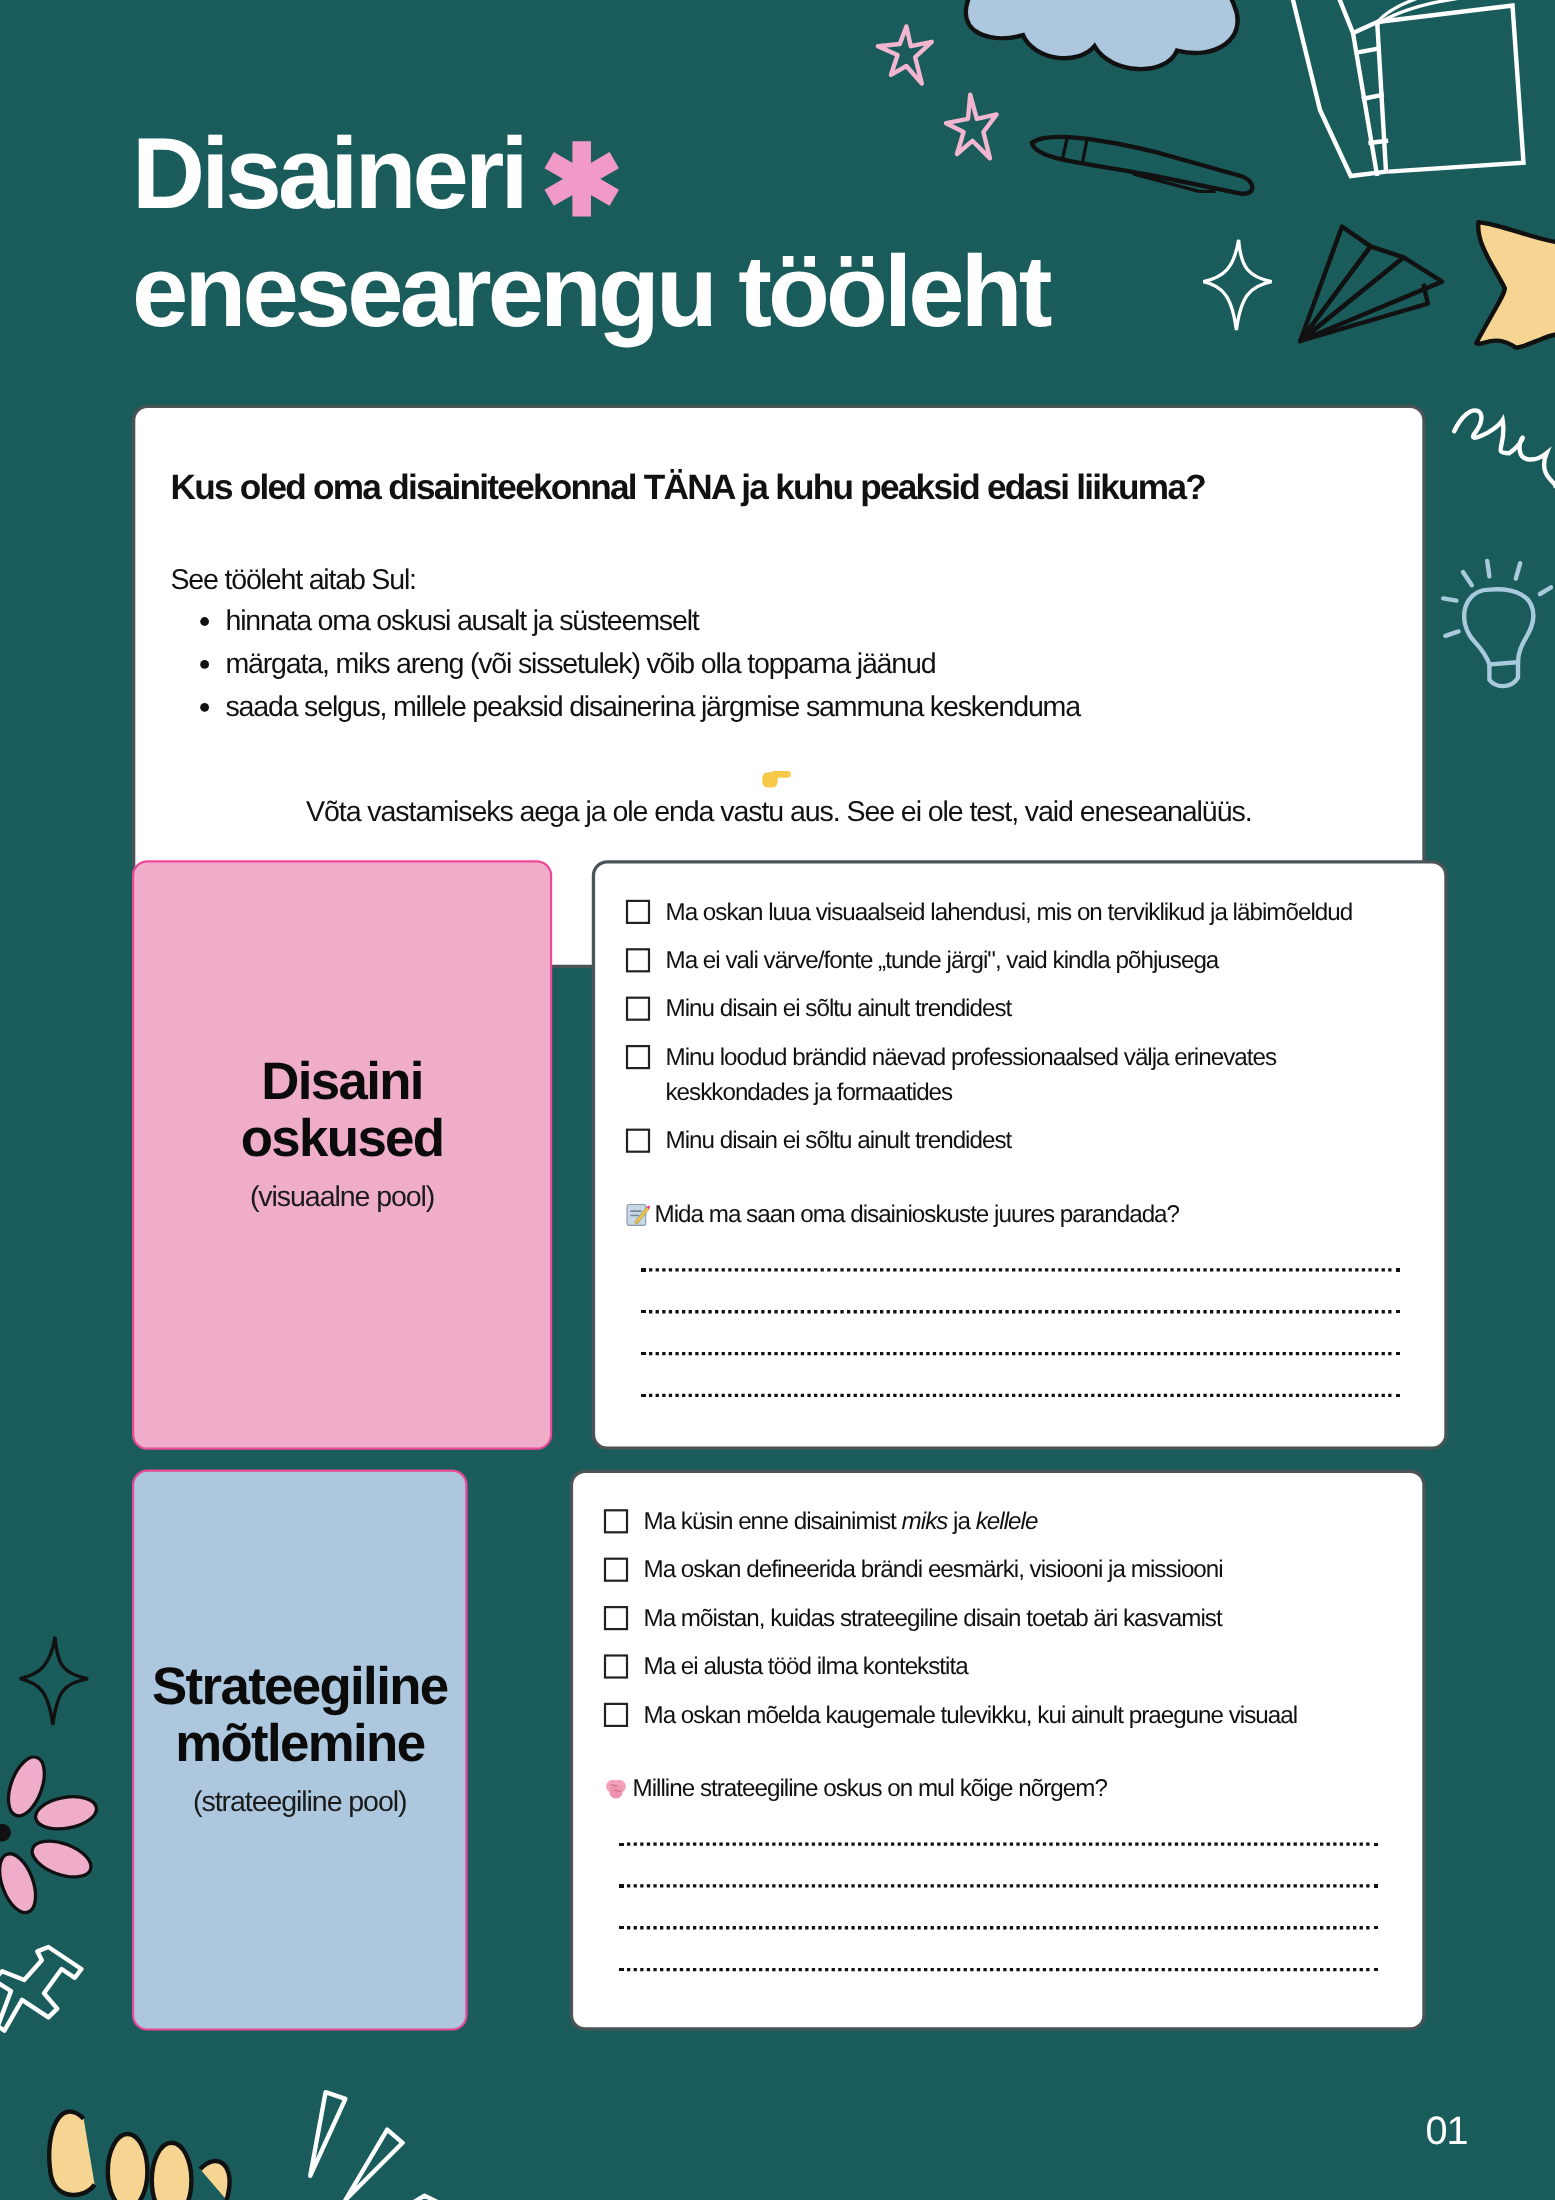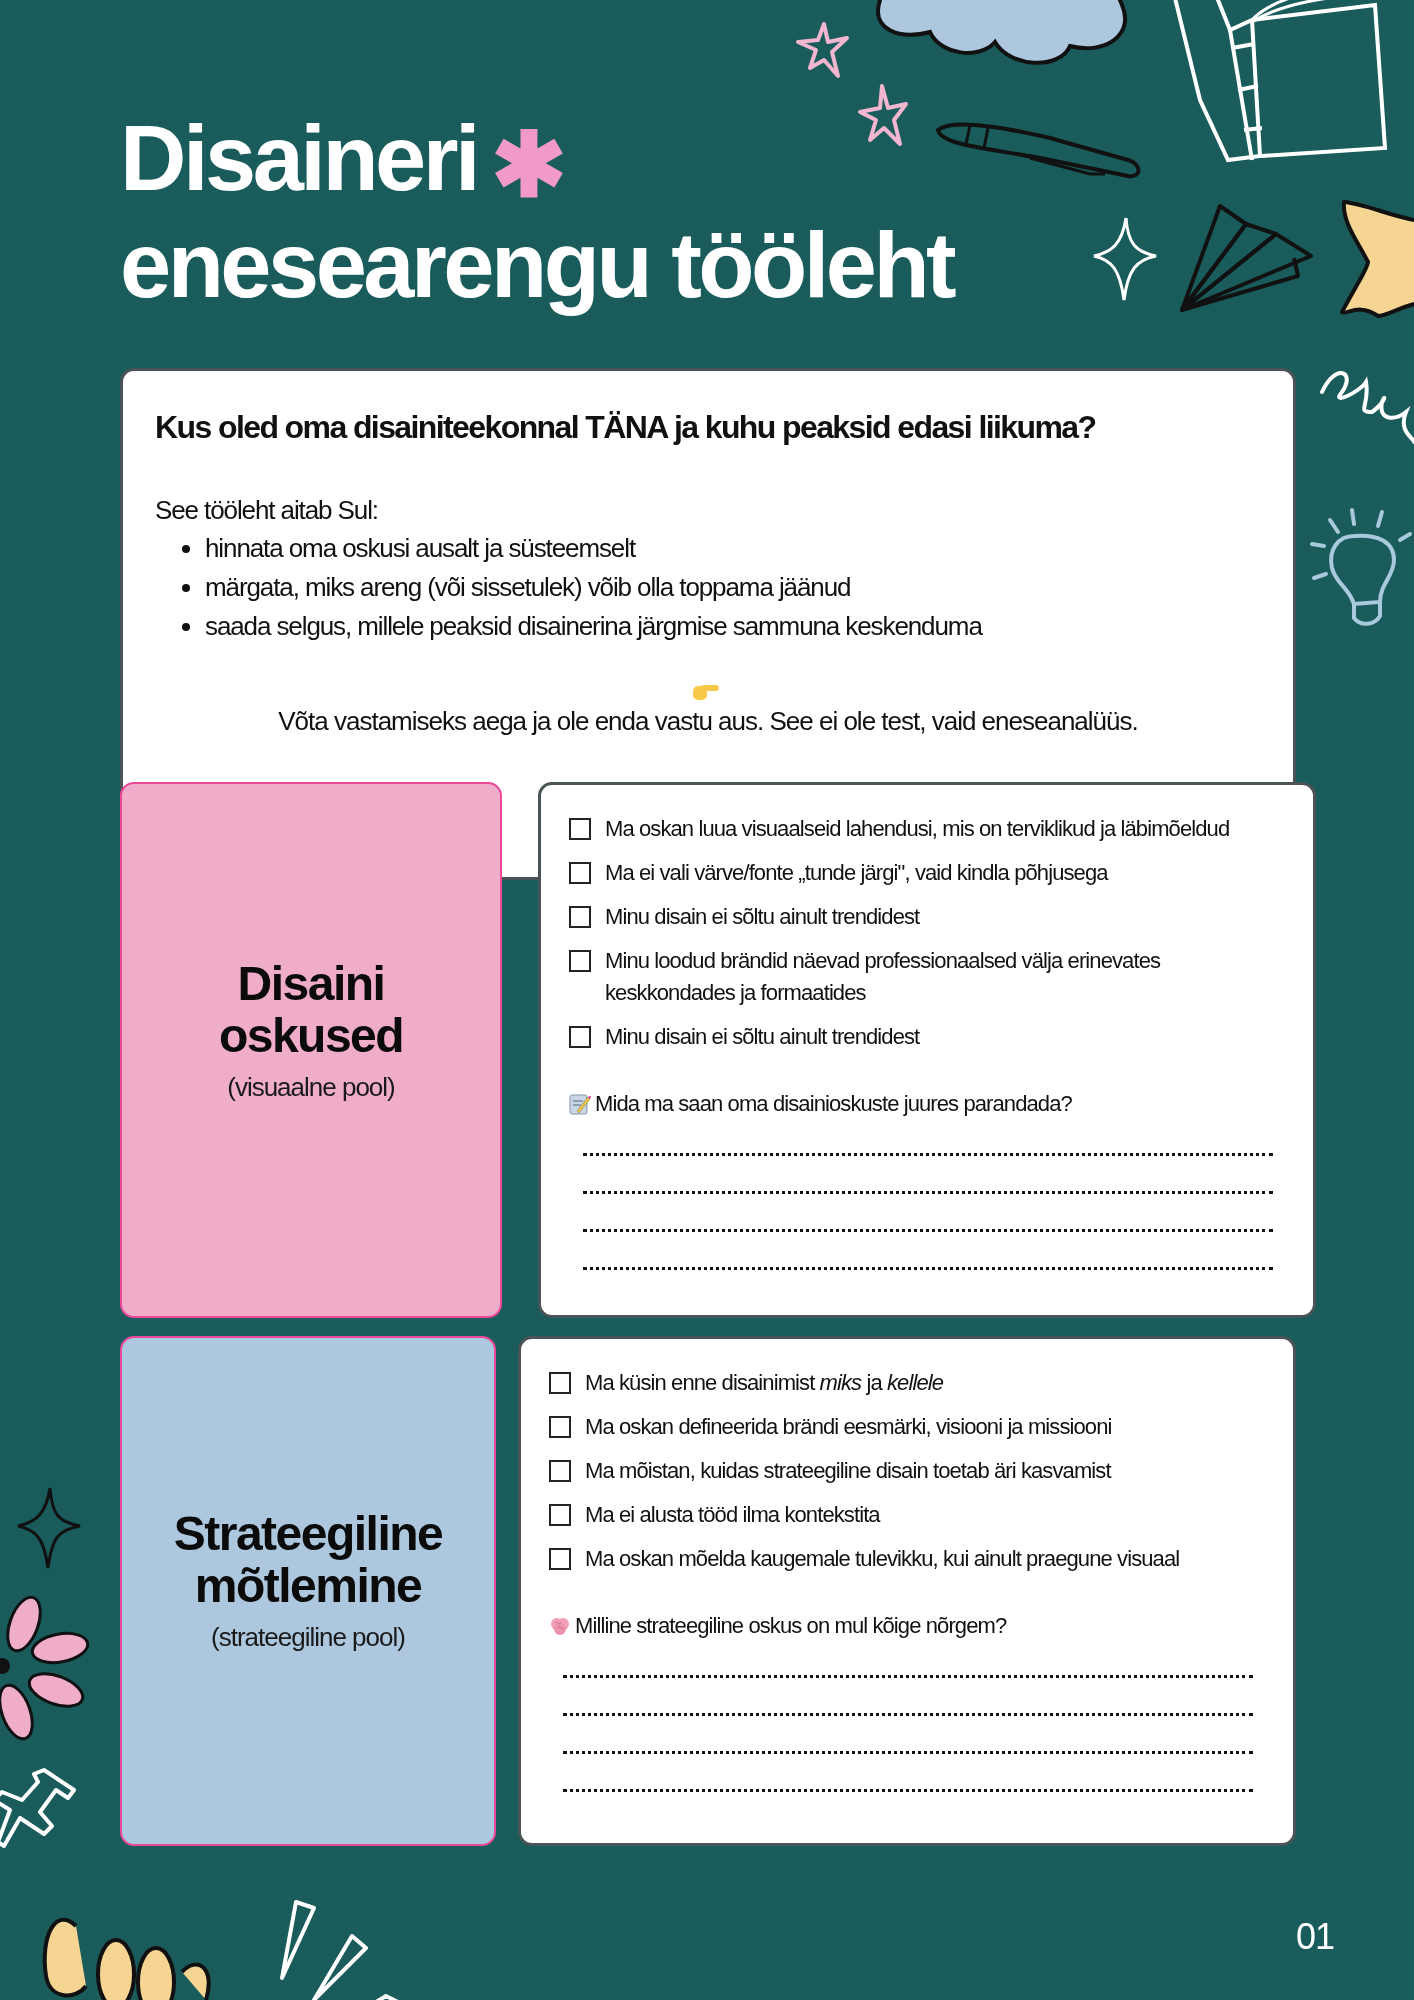--- a/index.html
+++ b/index.html
@@ -13,36 +13,36 @@
   .title {
     position:absolute; left:120px; top:108px;
     color:#fff; font-family:"Liberation Sans", sans-serif; font-weight:700;
     font-size:92px; line-height:100px; letter-spacing:-3.5px;
   }
   .title .asterisk { color:#f19ac7; font-size:90px; margin-left:14px; vertical-align:-6px; }
   .card {
     position:absolute; background:#fff; border-radius:14px;
     border:3px solid #4a5356; box-sizing:border-box;
   }
-  .intro { left:120px; top:368px; width:1176px; height:512px; padding:36px 32px; }
+  .intro { left:120px; top:368px; width:1176px; height:512px; padding:52px 32px; }
   .intro h2 {
     margin:0; font-size:32px; font-weight:700; letter-spacing:-1.6px; line-height:40px;
   }
   .intro .lead { margin-top:44px; font-size:26px; letter-spacing:-1.1px; line-height:38px; }
   .intro ul { margin:0; padding-left:50px; font-size:26px; letter-spacing:-1.1px; line-height:39px; }
   .intro .note { margin-top:34px; font-size:26px; letter-spacing:-1px; line-height:38px; display:flex; align-items:center;flex-direction:column; }
   .hand { display:inline-block; width:30px; height:22px; margin-right:4px; position:relative; }
   .label-card {
     position:absolute; border-radius:14px; border:2px solid #ec4899; box-sizing:border-box;
     display:flex; flex-direction:column; align-items:center; text-align:center;
   }
   .label-card .big { font-weight:700; font-size:48px; line-height:52px; letter-spacing:-1.5px; color:#0b0b0b; }
   .label-card .sub { font-size:26px; letter-spacing:-1px; margin-top:10px; color:#1a1a1a; }
   .pink { left:120px; top:782px; width:382px; height:536px; background:#efadca; justify-content:center; padding-bottom:40px; }
-  .blue { left:120px; top:1336px; width:376px; height:510px; background:#adc8de; justify-content:flex-start; padding-top:170px; }
+  .blue { left:120px; top:1336px; width:305px; height:510px; background:#adc8de; justify-content:flex-start; padding-top:170px; }
   .check-card { padding:28px 26px 0 28px; }
   .right1 { left:538px; top:782px; width:778px; height:536px; }
   .right2 { left:518px; top:1336px; width:778px; height:510px; }
   .check-row { display:flex; align-items:flex-start; font-size:22px; letter-spacing:-0.9px; line-height:32px; margin-bottom:12px; }
   .check-row .cb {
     flex:0 0 auto; width:22px; height:22px; border:2px solid #222; box-sizing:border-box;
     margin:5px 14px 0 0; background:#fff;
   }
   .check-row em { }
   .question { margin-top:38px; display:flex; align-items:center; font-size:22px; letter-spacing:-0.9px; }

